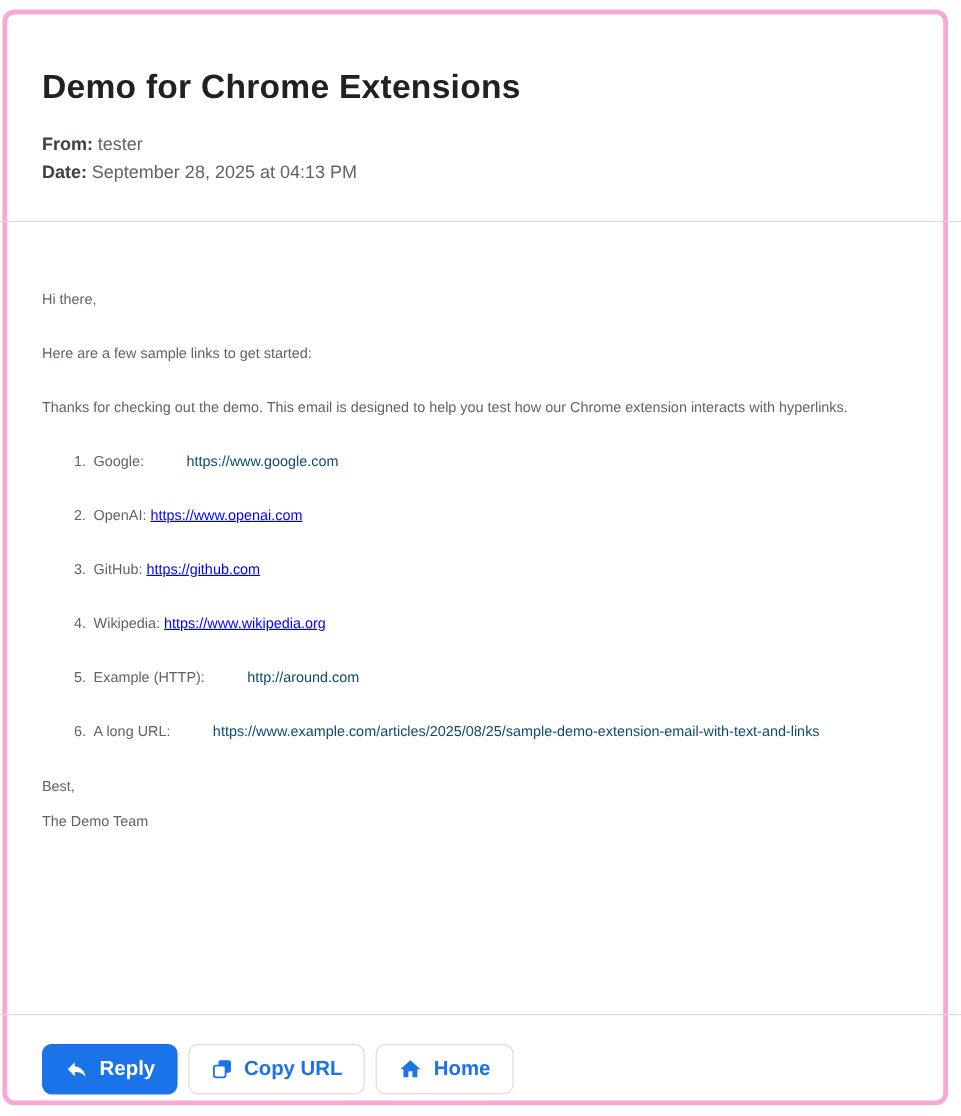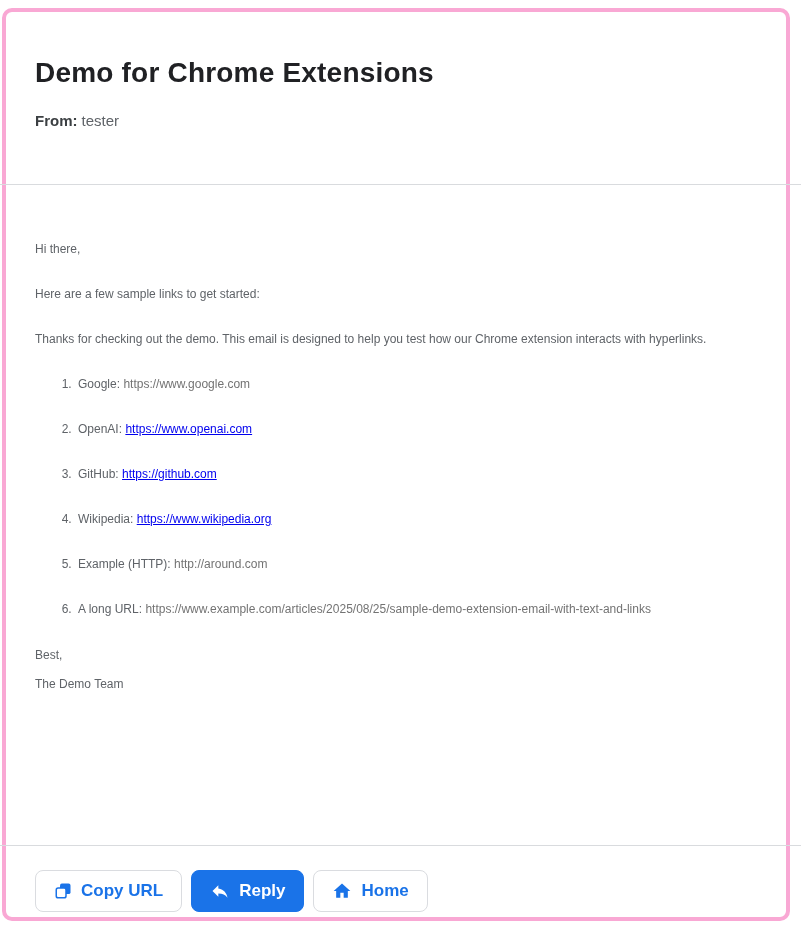--- a/index.html
+++ b/index.html
@@ -80,21 +80,21 @@
     padding-left: 40px;
   }
   .email-body li {
     margin-bottom: 19px;
     padding-left: 3px;
   }
   .email-body a {
     color: #0000ee;
     text-decoration: underline;
   }
-  .plain-url { color: #737373; }
+  .plain-url { color: #0c4a6e; margin-left: 32px; }
   .signoff { line-height: 29px; }
 
   
   .email-footer {
     box-sizing: border-box;
     height: 76px;
     padding: 21px 29px 0 29px;
     display: flex;
     gap: 9px;
     align-items: flex-start;
@@ -129,20 +129,23 @@
 
 <div class="page">
 
   <div class="card">
 
     <div class="email-header">
       <h1 class="email-title">Demo for Chrome Extensions</h1>
       <div class="meta-line">
         <span class="meta-label">From:</span><span>tester</span>
       </div>
+      <div class="meta-line">
+        <span class="meta-label">Date:</span><span>September 28, 2025 at 04:13 PM</span>
+      </div>
     </div>
 
     <div class="email-body">
       <p>Hi there,</p>
       <p>Here are a few sample links to get started:</p>
       <p>Thanks for checking out the demo. This email is designed to help you test how our Chrome extension interacts with hyperlinks.</p>
       <ol>
         <li>
           <span>Google:</span>
           <span class="plain-url">https://www.google.com</span>
@@ -168,39 +171,39 @@
           <span class="plain-url">https://www.example.com/articles/2025/08/25/sample-demo-extension-email-with-text-and-links</span>
         </li>
       </ol>
       <p class="signoff">
         <span>Best,</span><br>
         <span>The Demo Team</span>
       </p>
     </div>
 
     <div class="email-footer">
-      <button class="btn btn-secondary">
-        <span>
-          <svg width="18" height="18" viewBox="0 0 24 24" aria-hidden="true">
-            <rect x="8" y="2" width="14" height="14" rx="2.5" fill="#1a73e8"></rect>
-            <rect x="3" y="8" width="13" height="13" rx="2.5" fill="#ffffff" stroke="#1a73e8" stroke-width="2"></rect>
-          </svg>
-        </span>
-        <span>Copy URL</span>
-      </button>
       <button class="btn btn-primary">
         <span>
           <svg width="20" height="20" viewBox="0 0 24 24" fill="#ffffff" aria-hidden="true">
             <path d="M10 9V5l-7 7 7 7v-4.1c5 0 8.5 1.6 11 5.1-1-5-4-10-11-11z"></path>
           </svg>
         </span>
         <span>Reply</span>
       </button>
       <button class="btn btn-secondary">
         <span>
+          <svg width="18" height="18" viewBox="0 0 24 24" aria-hidden="true">
+            <rect x="8" y="2" width="14" height="14" rx="2.5" fill="#1a73e8"></rect>
+            <rect x="3" y="8" width="13" height="13" rx="2.5" fill="#ffffff" stroke="#1a73e8" stroke-width="2"></rect>
+          </svg>
+        </span>
+        <span>Copy URL</span>
+      </button>
+      <button class="btn btn-secondary">
+        <span>
           <svg width="20" height="20" viewBox="0 0 24 24" fill="#1a73e8" aria-hidden="true">
             <path d="M10 20v-6h4v6h5v-8h3L12 3 2 12h3v8z"></path>
           </svg>
         </span>
         <span>Home</span>
       </button>
     </div>
 
   </div>
 

